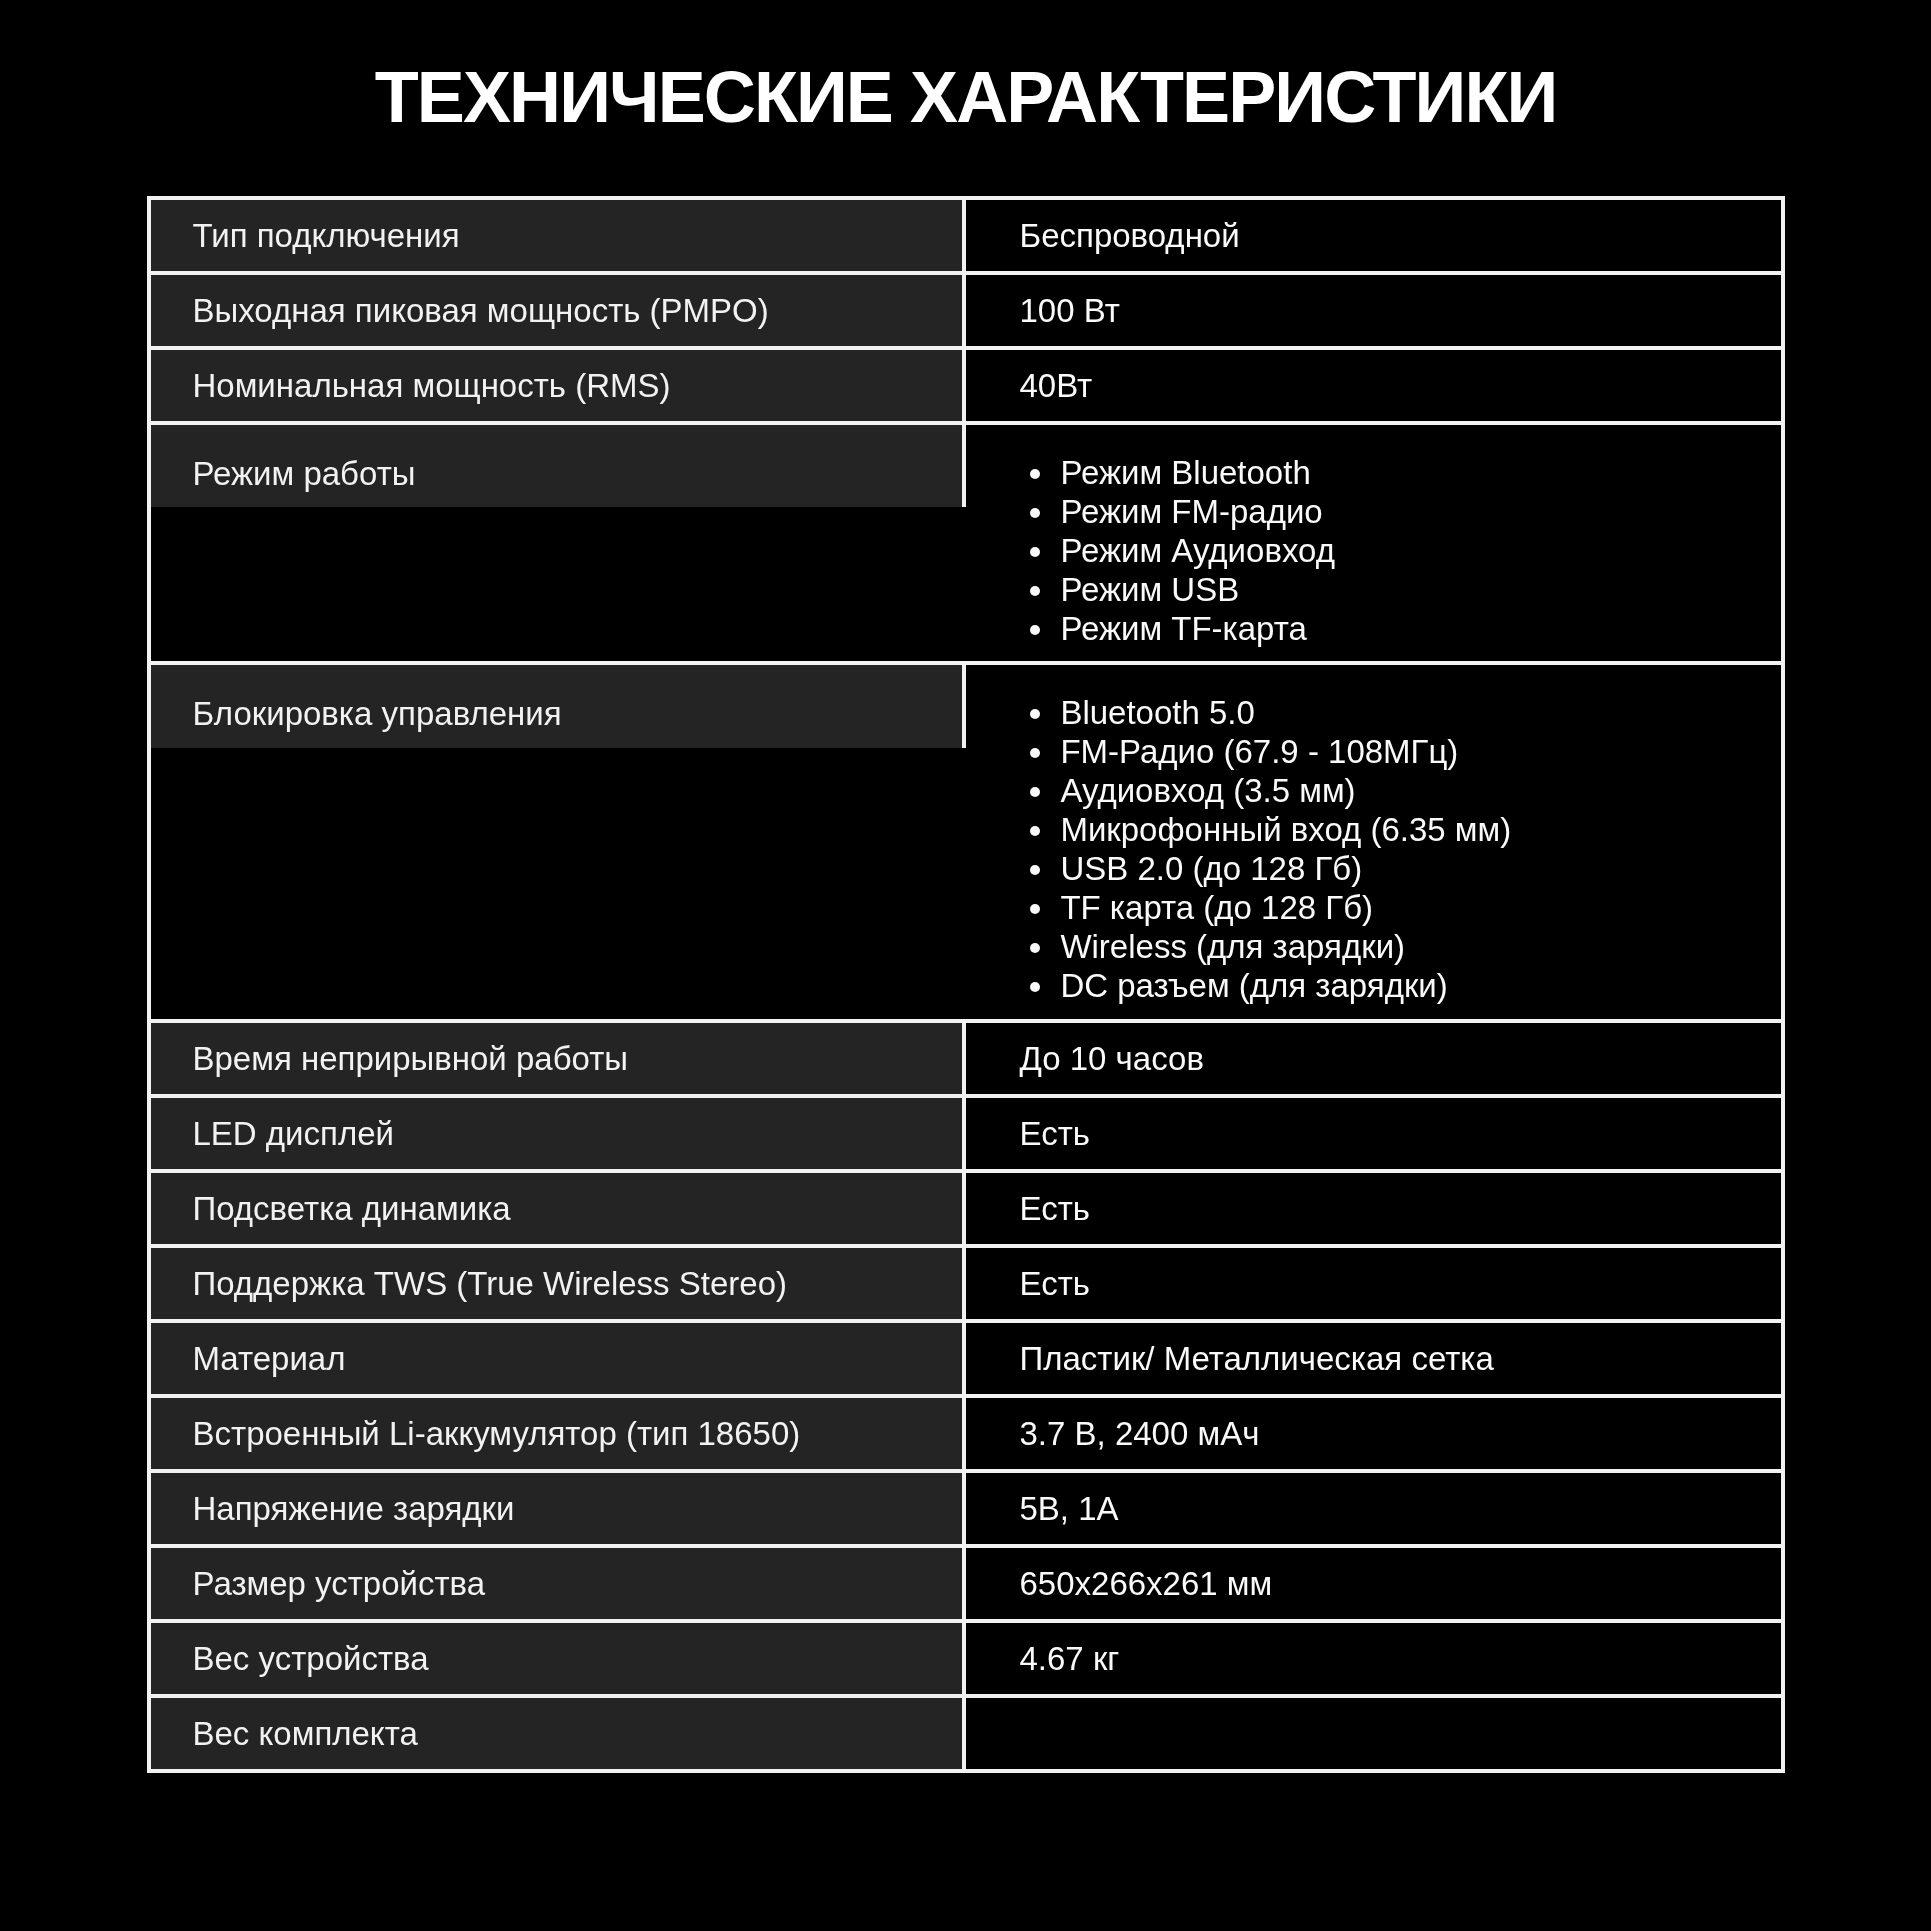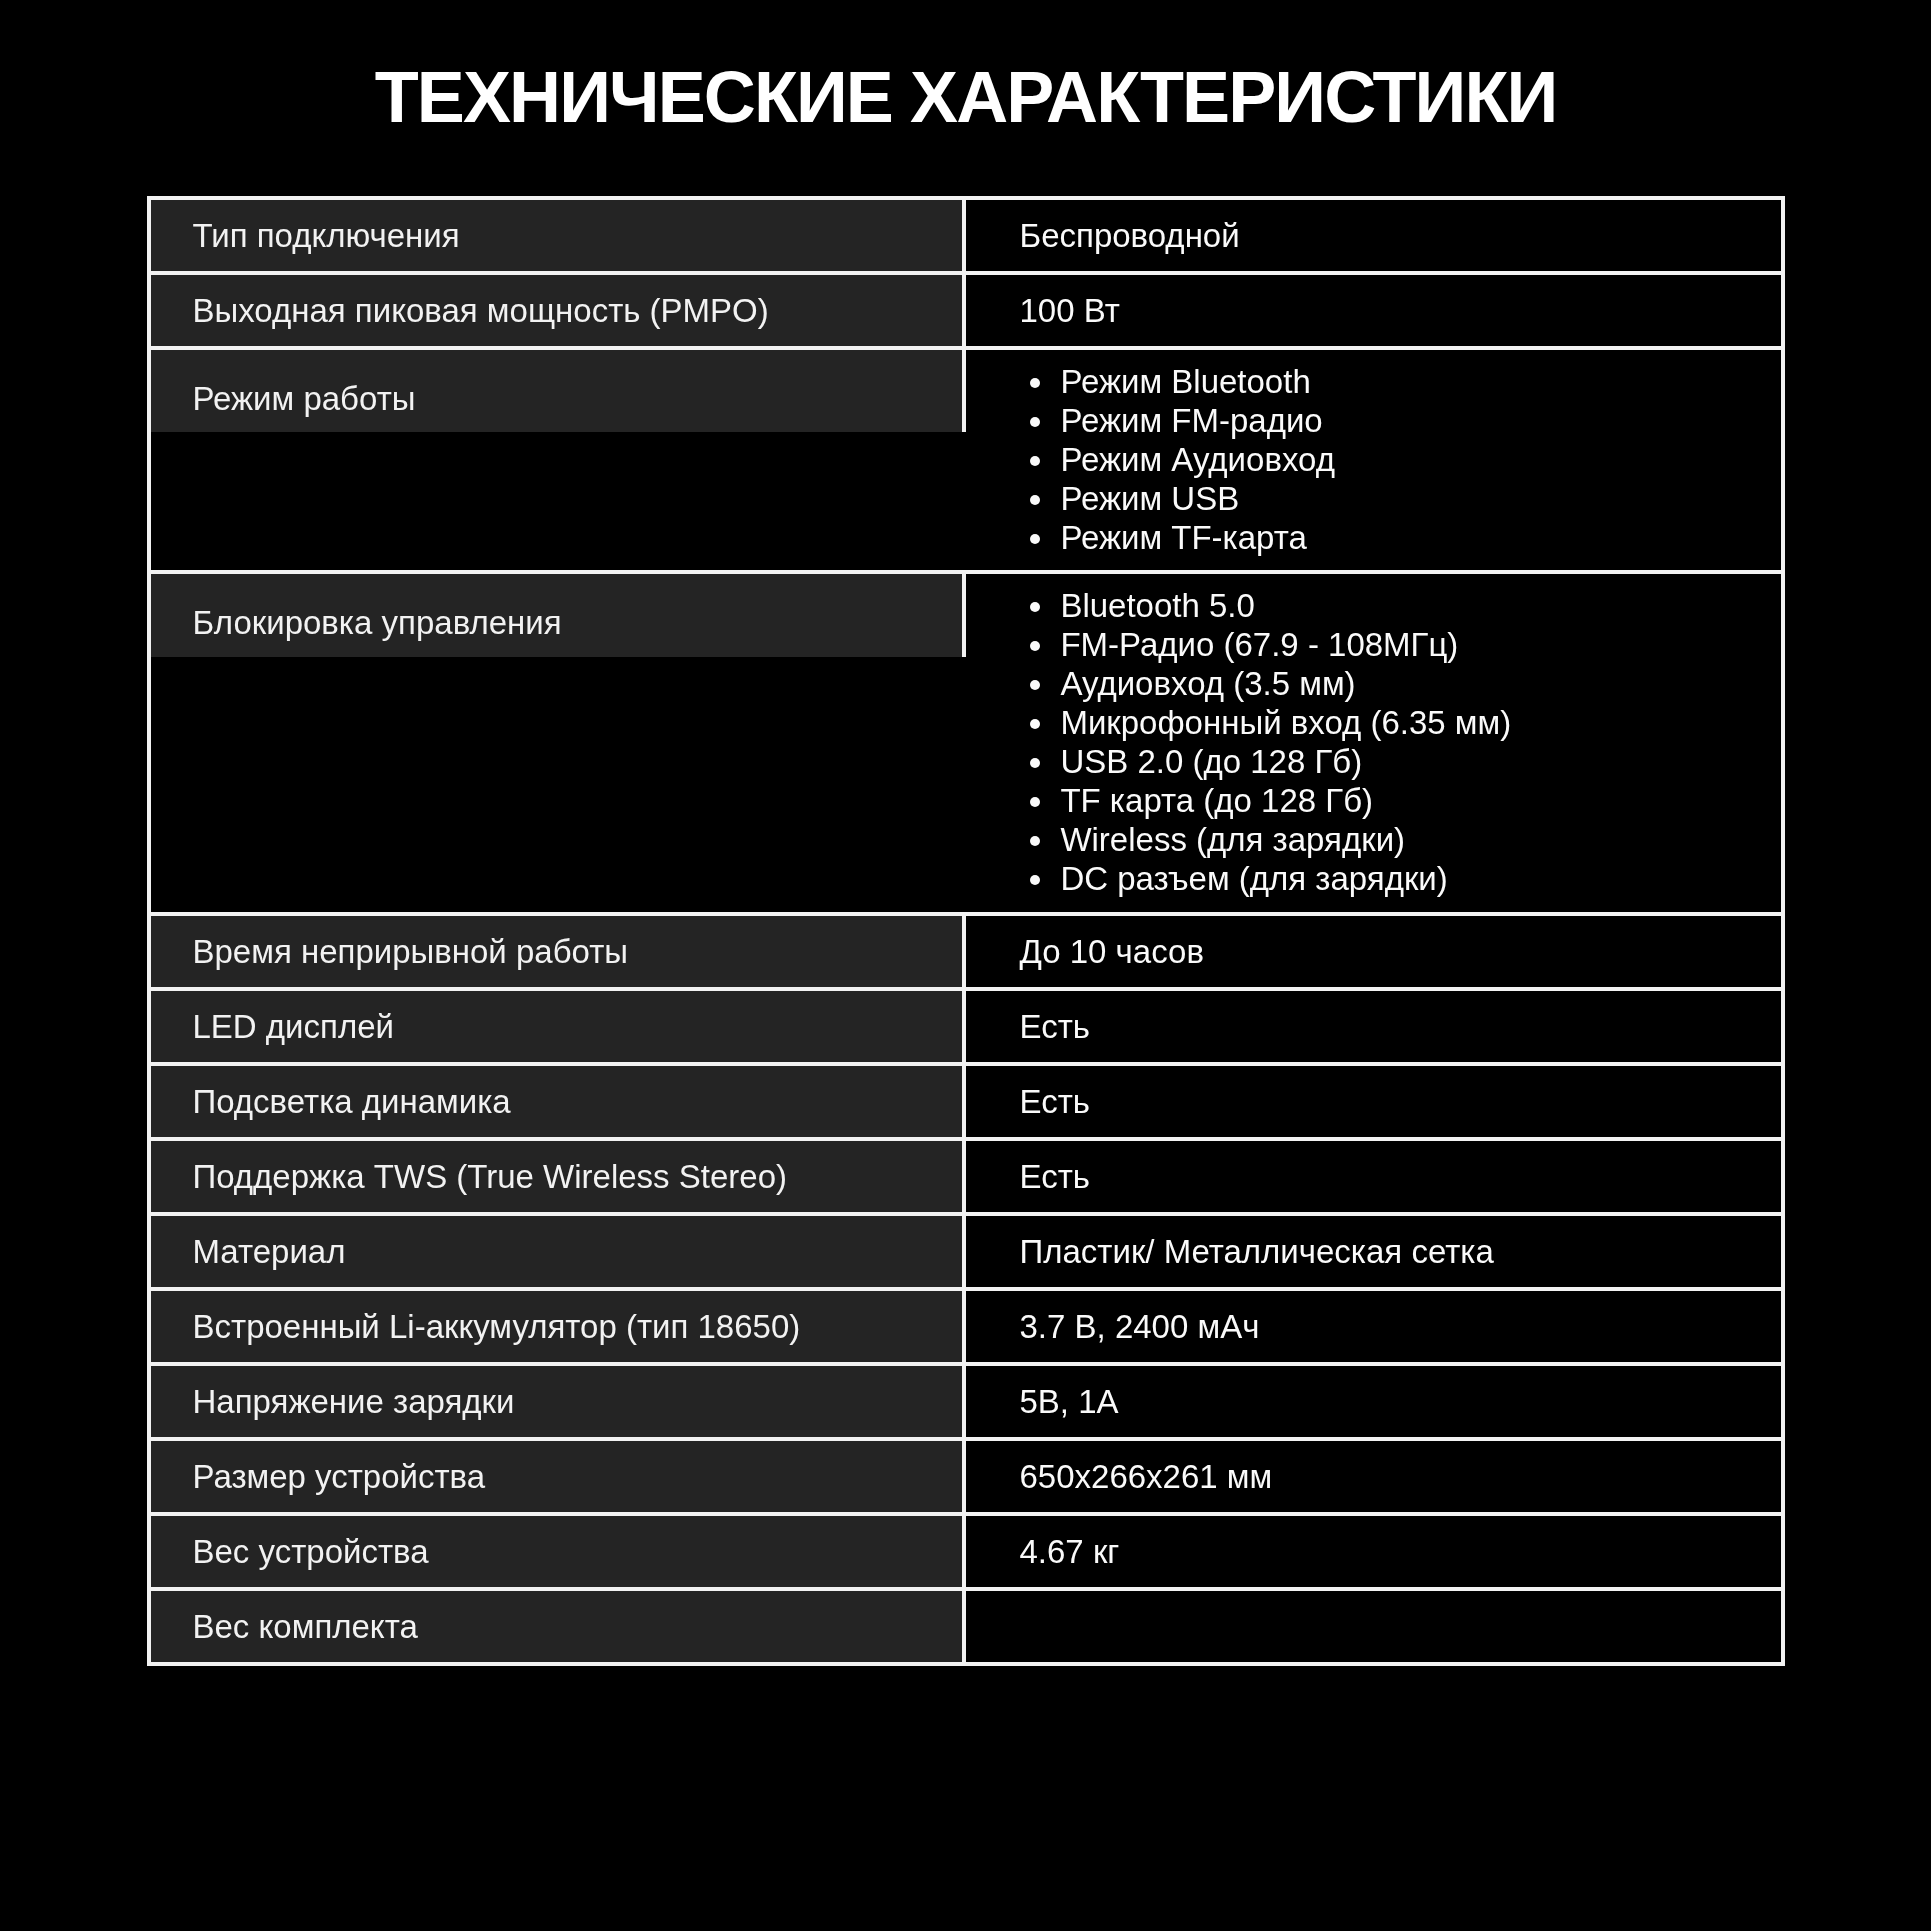--- a/index.html
+++ b/index.html
@@ -49,21 +49,21 @@
     border-right: 4.8px solid #f2f2f2;
     color: #f2f2f2;
   }
   .cell-right {
     flex: 1 1 auto;
     background: #000000;
     padding-left: 54px;
     color: #fafafa;
   }
   .spec-row.tall .cell-left { padding-top: 29px; }
-  .spec-row.tall .cell-right { padding-top: 12px; padding-bottom: 13.5px; }
+  .spec-row.tall .cell-right { padding-top: 28px; padding-bottom: 13.5px; }
   ul.bullets {
     margin: 0;
     padding: 0 0 0 37px;
     list-style: disc;
   }
   ul.bullets li {
     line-height: 39px;
     padding-left: 3.9px;
   }
 </style>
@@ -84,20 +84,28 @@
 
   <div class="spec-row">
     <div class="cell cell-left">
       <div>Выходная пиковая мощность (PMPO)</div>
     </div>
     <div class="cell cell-right">
           <div>100 Вт</div>
         </div>
   </div>
 
+  <div class="spec-row">
+    <div class="cell cell-left">
+      <div>Номинальная мощность (RMS)</div>
+    </div>
+    <div class="cell cell-right">
+          <div>40Вт</div>
+        </div>
+  </div>
 
   <div class="spec-row tall">
     <div class="cell cell-left">
       <div>Режим работы</div>
     </div>
     <div class="cell cell-right">
           <ul class="bullets">
             <li>Режим Bluetooth</li>
             <li>Режим FM-радио</li>
             <li>Режим Аудиовход</li>

